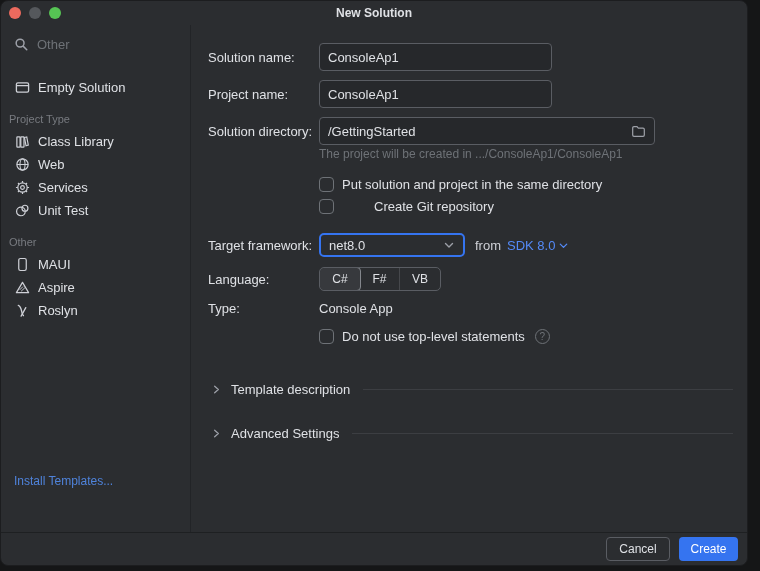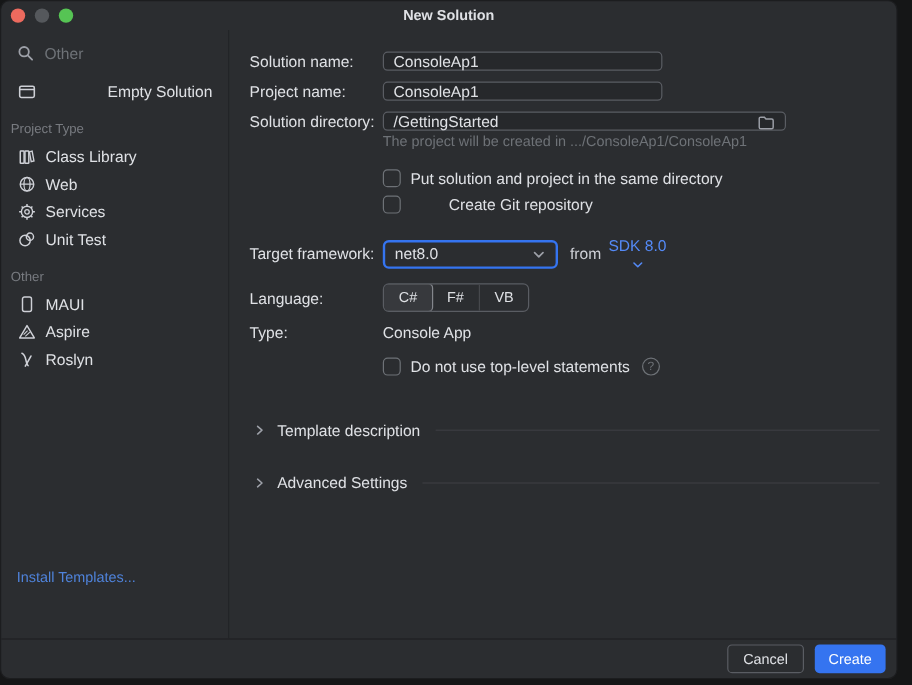--- a/index.html
+++ b/index.html
@@ -25,49 +25,49 @@
   .sidebar { width:190px; flex:0 0 auto; border-right:1px solid #222427;
     position:relative; padding-top:7px; }
   .search-row { display:flex; align-items:center; gap:8px; padding:4px 12px;
     height:24px; color:#6e7277; font-size:13px; }
   .side-item { display:flex; align-items:center; gap:8px; height:23px;
     margin:0 4px; padding:0 9px; border-radius:4px; color:#dfe1e5;
     font-size:13px; }
   .side-item.selected { background:#2e436e; }
   .side-header { color:#787b80; font-size:11px; padding:0 8px;
     margin:14px 0 5px; }
-  .empty-solution { margin-top:9px;justify-content:space-between; }
+  .empty-solution { margin-top:20px; }
   .icon16 { width:16px; height:16px; flex:0 0 auto; display:inline-flex;
     align-items:center; justify-content:center; }
   .install-link { position:absolute; left:13px; bottom:44px; color:#4f83db;
     font-size:12px; cursor:pointer;margin-top:14px; }
 
   
   .main { flex:1 1 auto; padding:18px 14px 0 17px; position:relative; }
   .frow { display:flex; align-items:center; margin-bottom:9px; }
   .flabel { width:111px; flex:0 0 auto; font-size:13px; color:#dfe1e5; }
-  .tfield { height:16px; background:#26282b; border:1px solid #5a5d63;
+  .tfield { height:28px; background:#26282b; border:1px solid #5a5d63;
     border-radius:4px; color:#dfe1e5; font-size:13px; padding:0 8px;
-    display:flex; }
+    display:flex; align-items:center; }
   .w-name { width:233px; }
   .w-dir  { width:336px; justify-content:space-between; }
   .helper { margin:-4px 0 16px 111px; font-size:12px; color:#6e7277; }
   .indent { margin-left:111px; }
   .cb-row { display:flex; align-items:flex-start; gap:8px; margin-bottom:7px;
     font-size:13px; color:#dfe1e5; }
   .checkbox { width:15px; height:15px; border:1.5px solid #6e7277;
     border-radius:4px; background:transparent; flex:0 0 auto; }
   .mb-lg { margin-bottom:19px;gap:40px; }
   .dropdown { width:146px; height:24px; background:#2b2d30;
     border:2px solid #3574f0; border-radius:5px; display:flex;
     align-items:center; justify-content:space-between; padding:0 6px 0 8px;
     color:#dfe1e5; font-size:13px; }
   .from-wrap { display:flex; align-items:center; gap:6px; margin-left:10px;
     font-size:13px; color:#ced0d6; }
-  .sdk-link { color:#548af7; display:flex; align-items:center; gap:3px;flex-direction:column; }
+  .sdk-link { color:#548af7; display:flex; align-items:center; gap:3px; }
   .segmented { display:flex; height:24px; border:1px solid #5a5d63;
     border-radius:5px; overflow:hidden; }
   .segment { width:40px; display:flex; align-items:center; justify-content:center;
     font-size:12px; color:#dfe1e5; border-right:1px solid #46484c; }
   .segment:last-child { border-right:none; }
   .segment.selected { border:1px solid #83868c; border-radius:4px;
     background:#37393d; margin:-1px; width:42px; z-index:1; }
   .type-value { font-size:13px; color:#dfe1e5; }
   .help-icon { width:15px; height:15px; border:1px solid #6e7277;
     border-radius:50%; color:#6e7277; font-size:10px; display:inline-flex;

